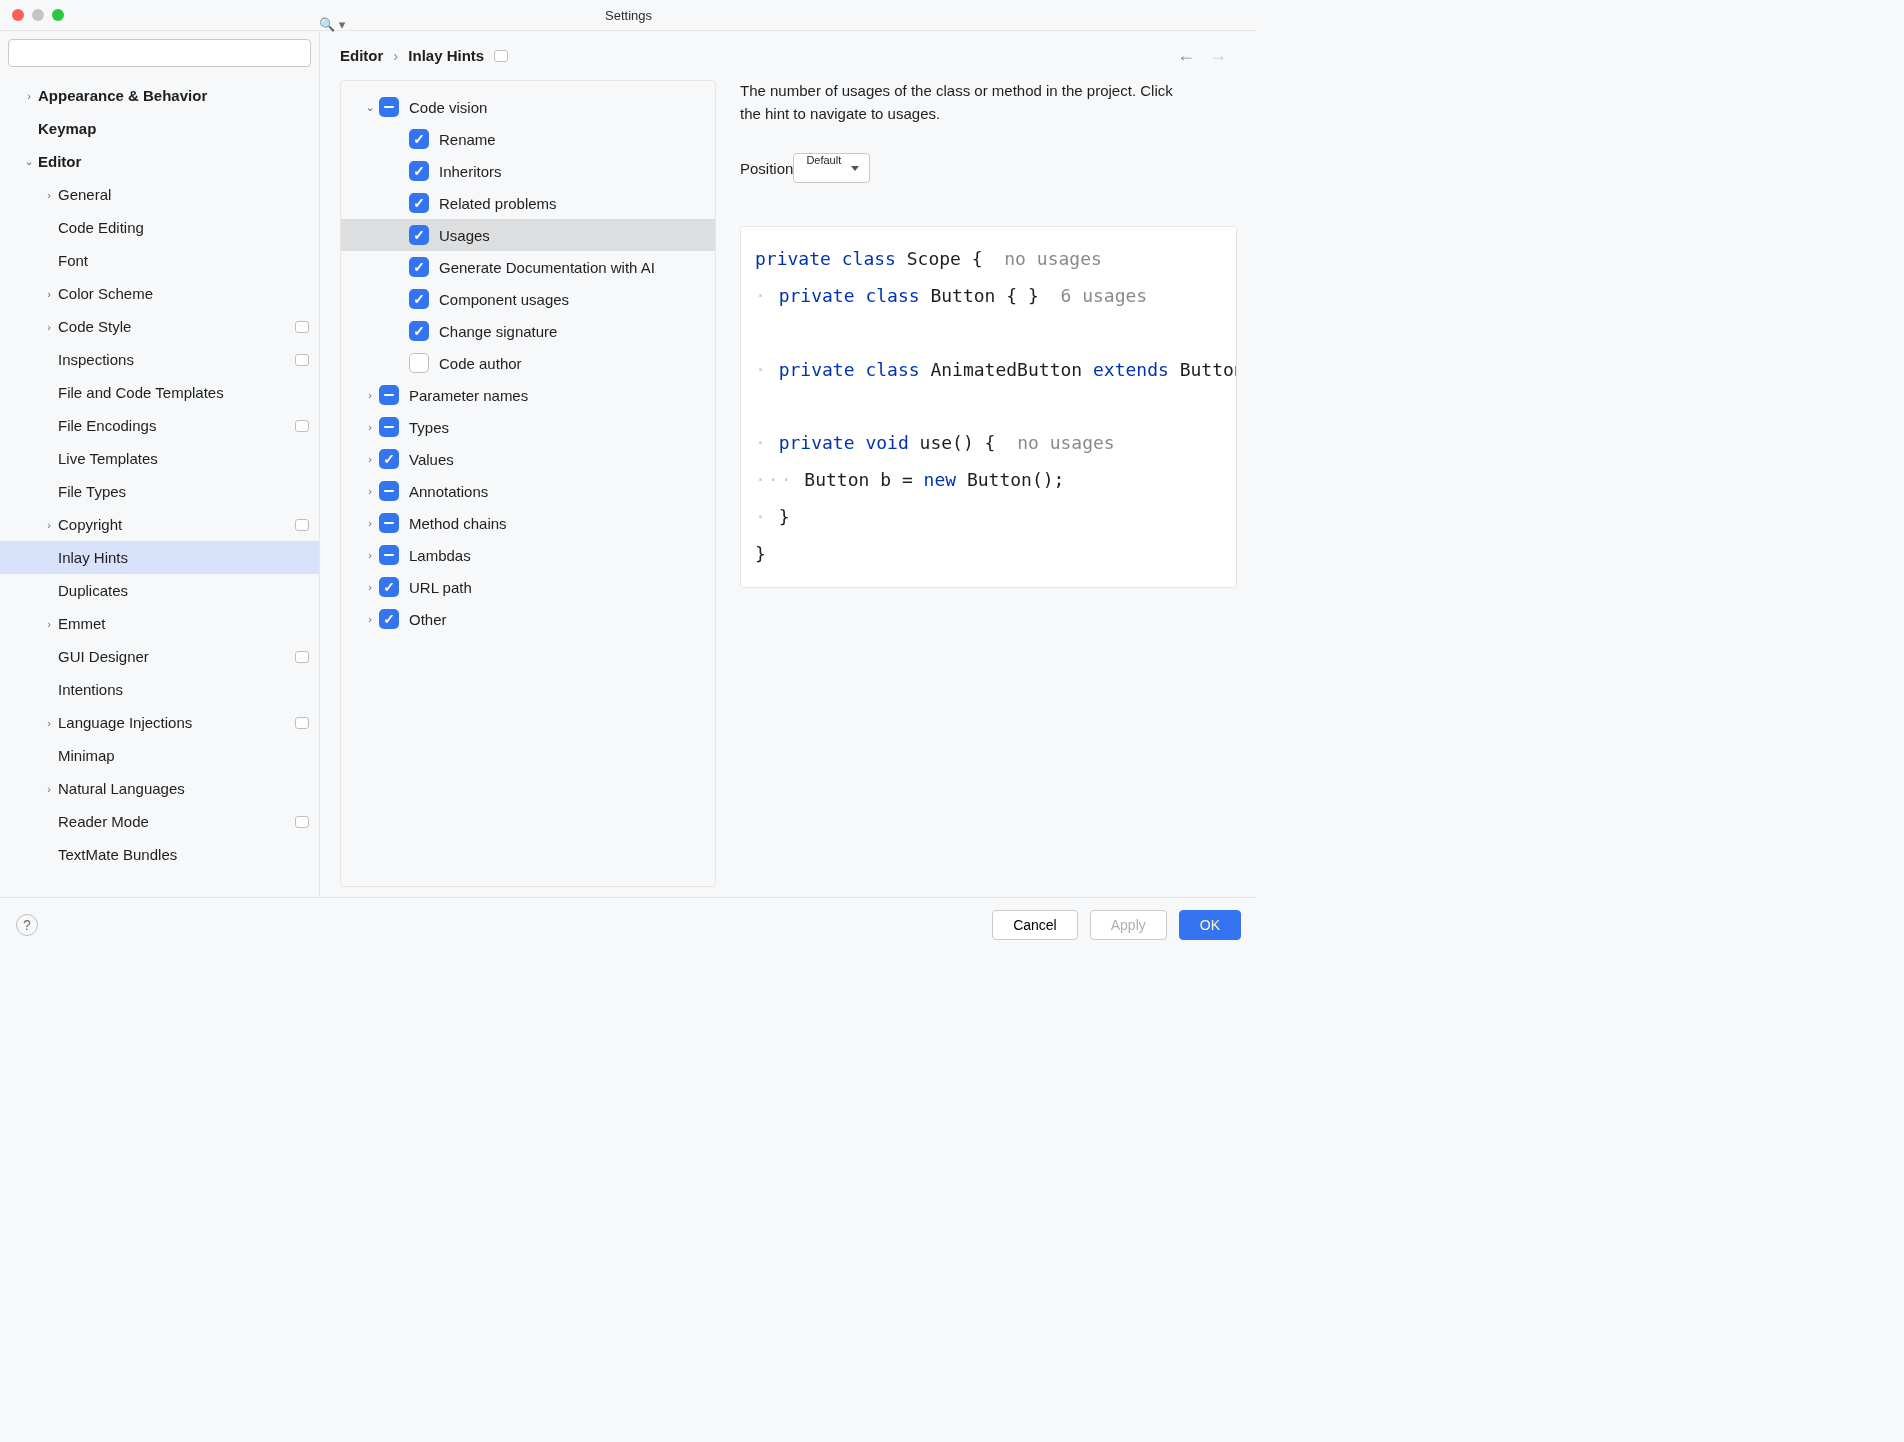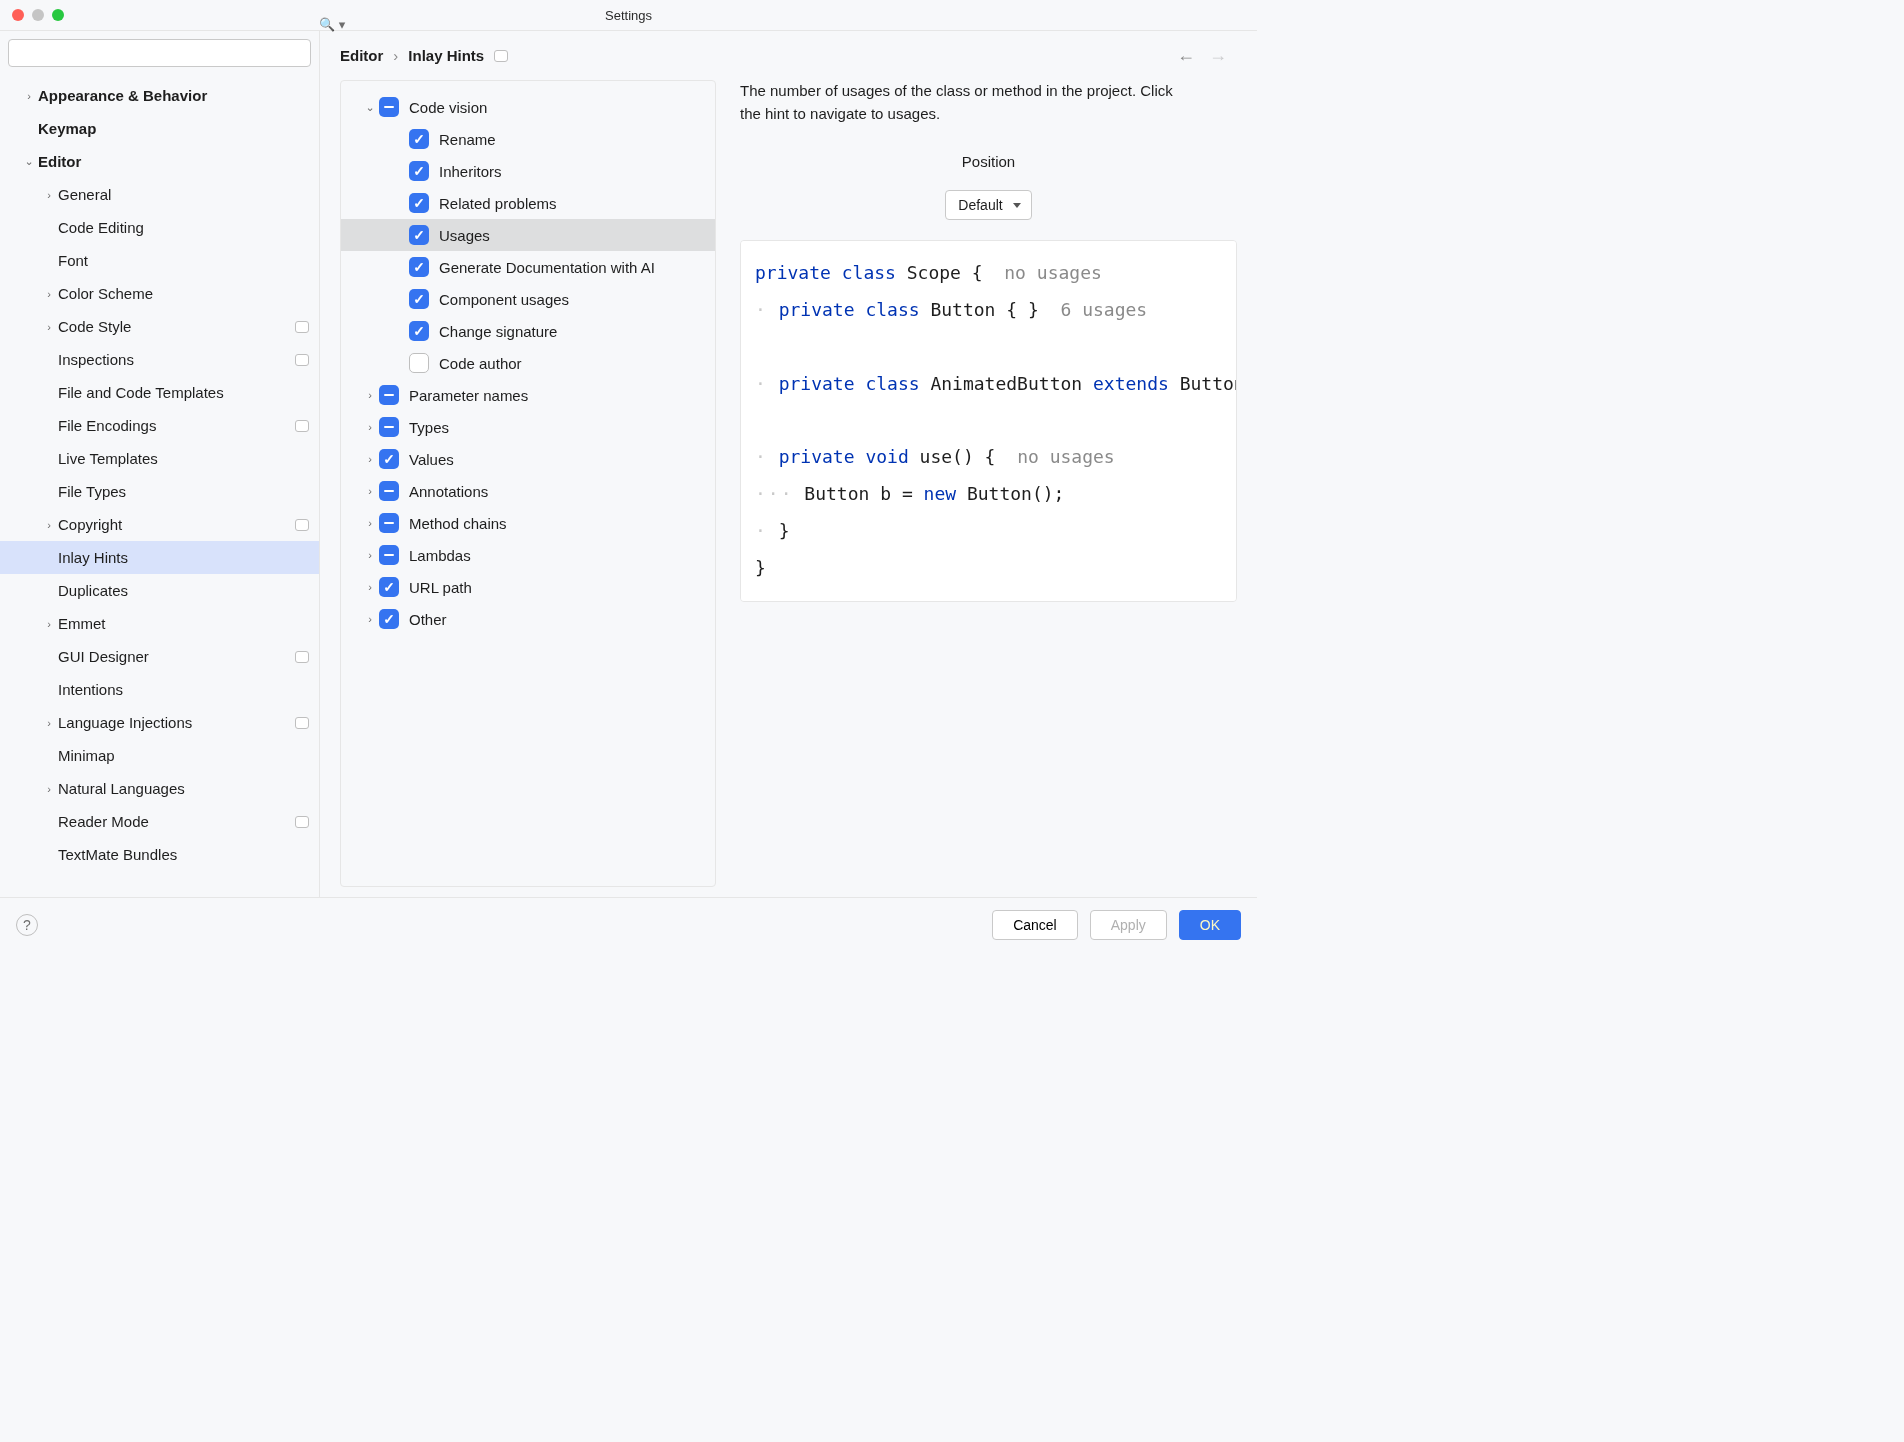--- a/index.html
+++ b/index.html
@@ -183,31 +183,31 @@
 .t-ind1 { padding-left: 50px; }
 
 
 .detail-panel {
   flex: 1;
   display: flex;
   flex-direction: column;
   overflow: hidden;
 }
 .desc { font-size: 15px; line-height: 1.5; color: #1e1e1e; margin-bottom: 28px; max-width: 440px; }
-.pos-row { display: flex; align-items: center; gap: 20px; margin-bottom: 20px; font-size: 15px; flex-direction: column;}
+.pos-row { display: flex; align-items: center; margin-bottom: 43px; font-size: 15px;}
 .select {
   border: 1px solid #c9c9c9;
   border-radius: 4px;
   background: #fff;
   height: 30px;
   padding: 0 28px 0 12px;
-  font-size: 14px;
+  font-size: 11px;
   position: relative;
   display: flex;
-  align-items: center;
+  align-items: flex-start;
   cursor: pointer;
 }
 .select::after {
   content: '';
   position: absolute;
   right: 10px;
   top: 12px;
   border-left: 4px solid transparent;
   border-right: 4px solid transparent;
   border-top: 5px solid #555;

